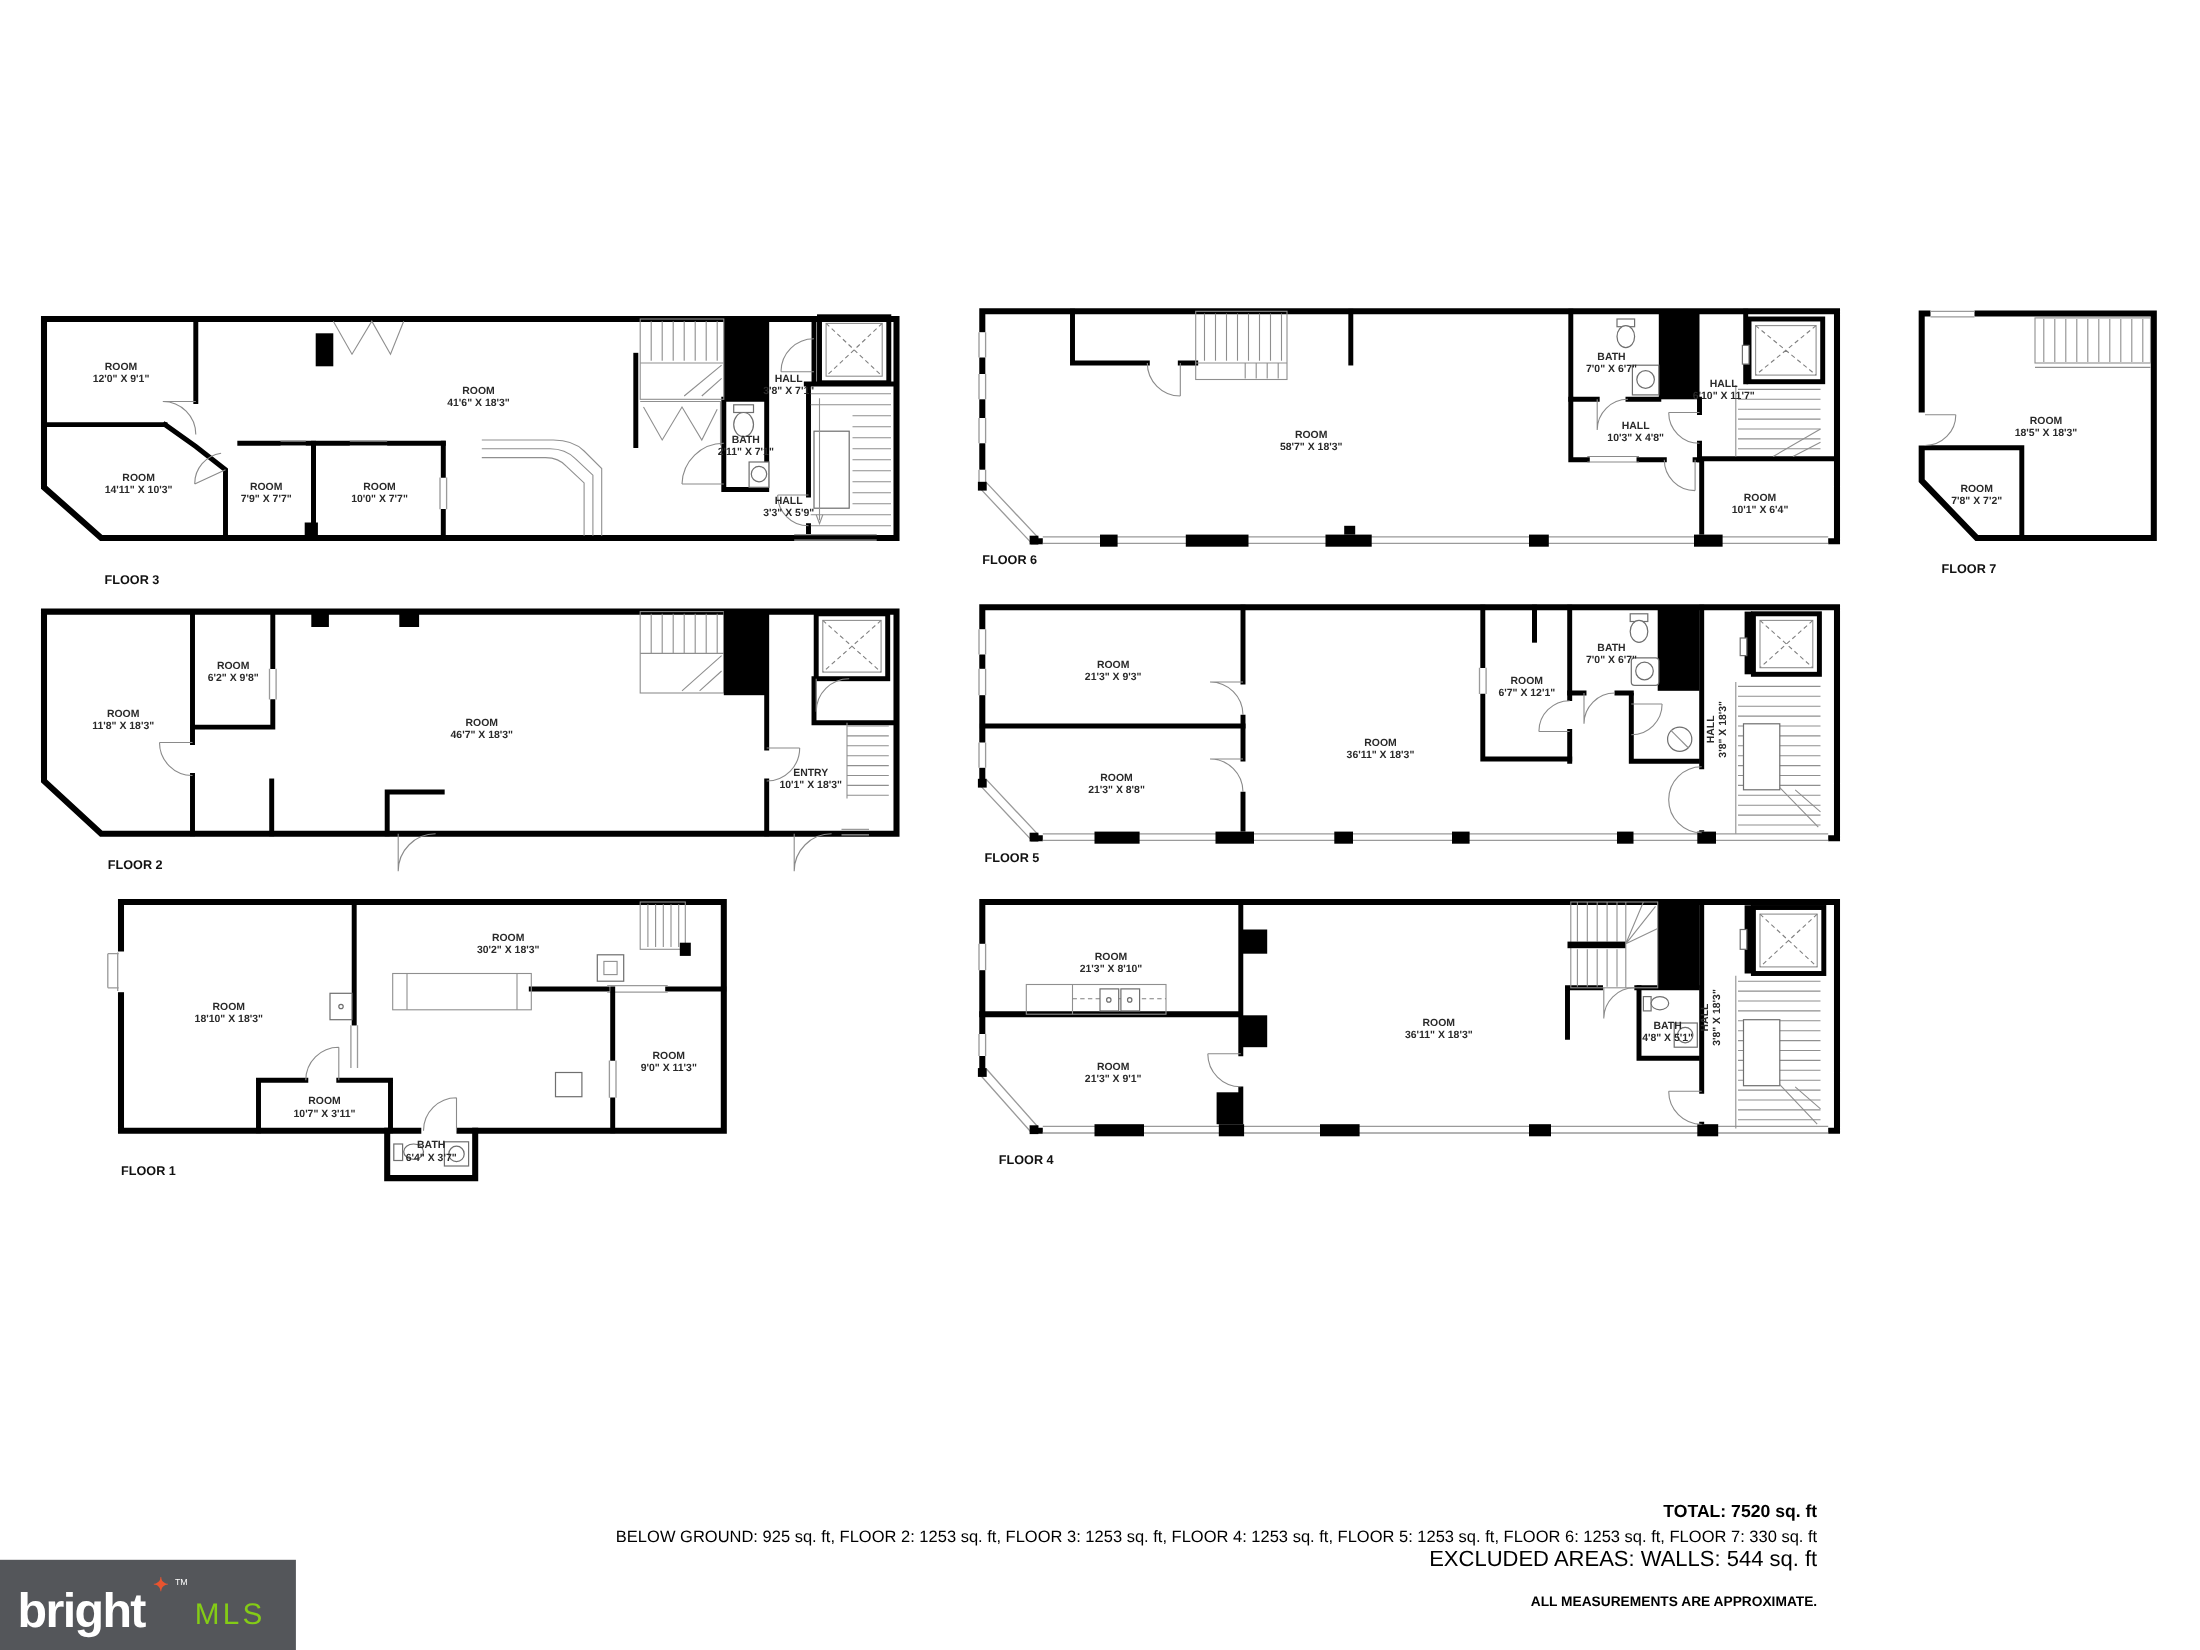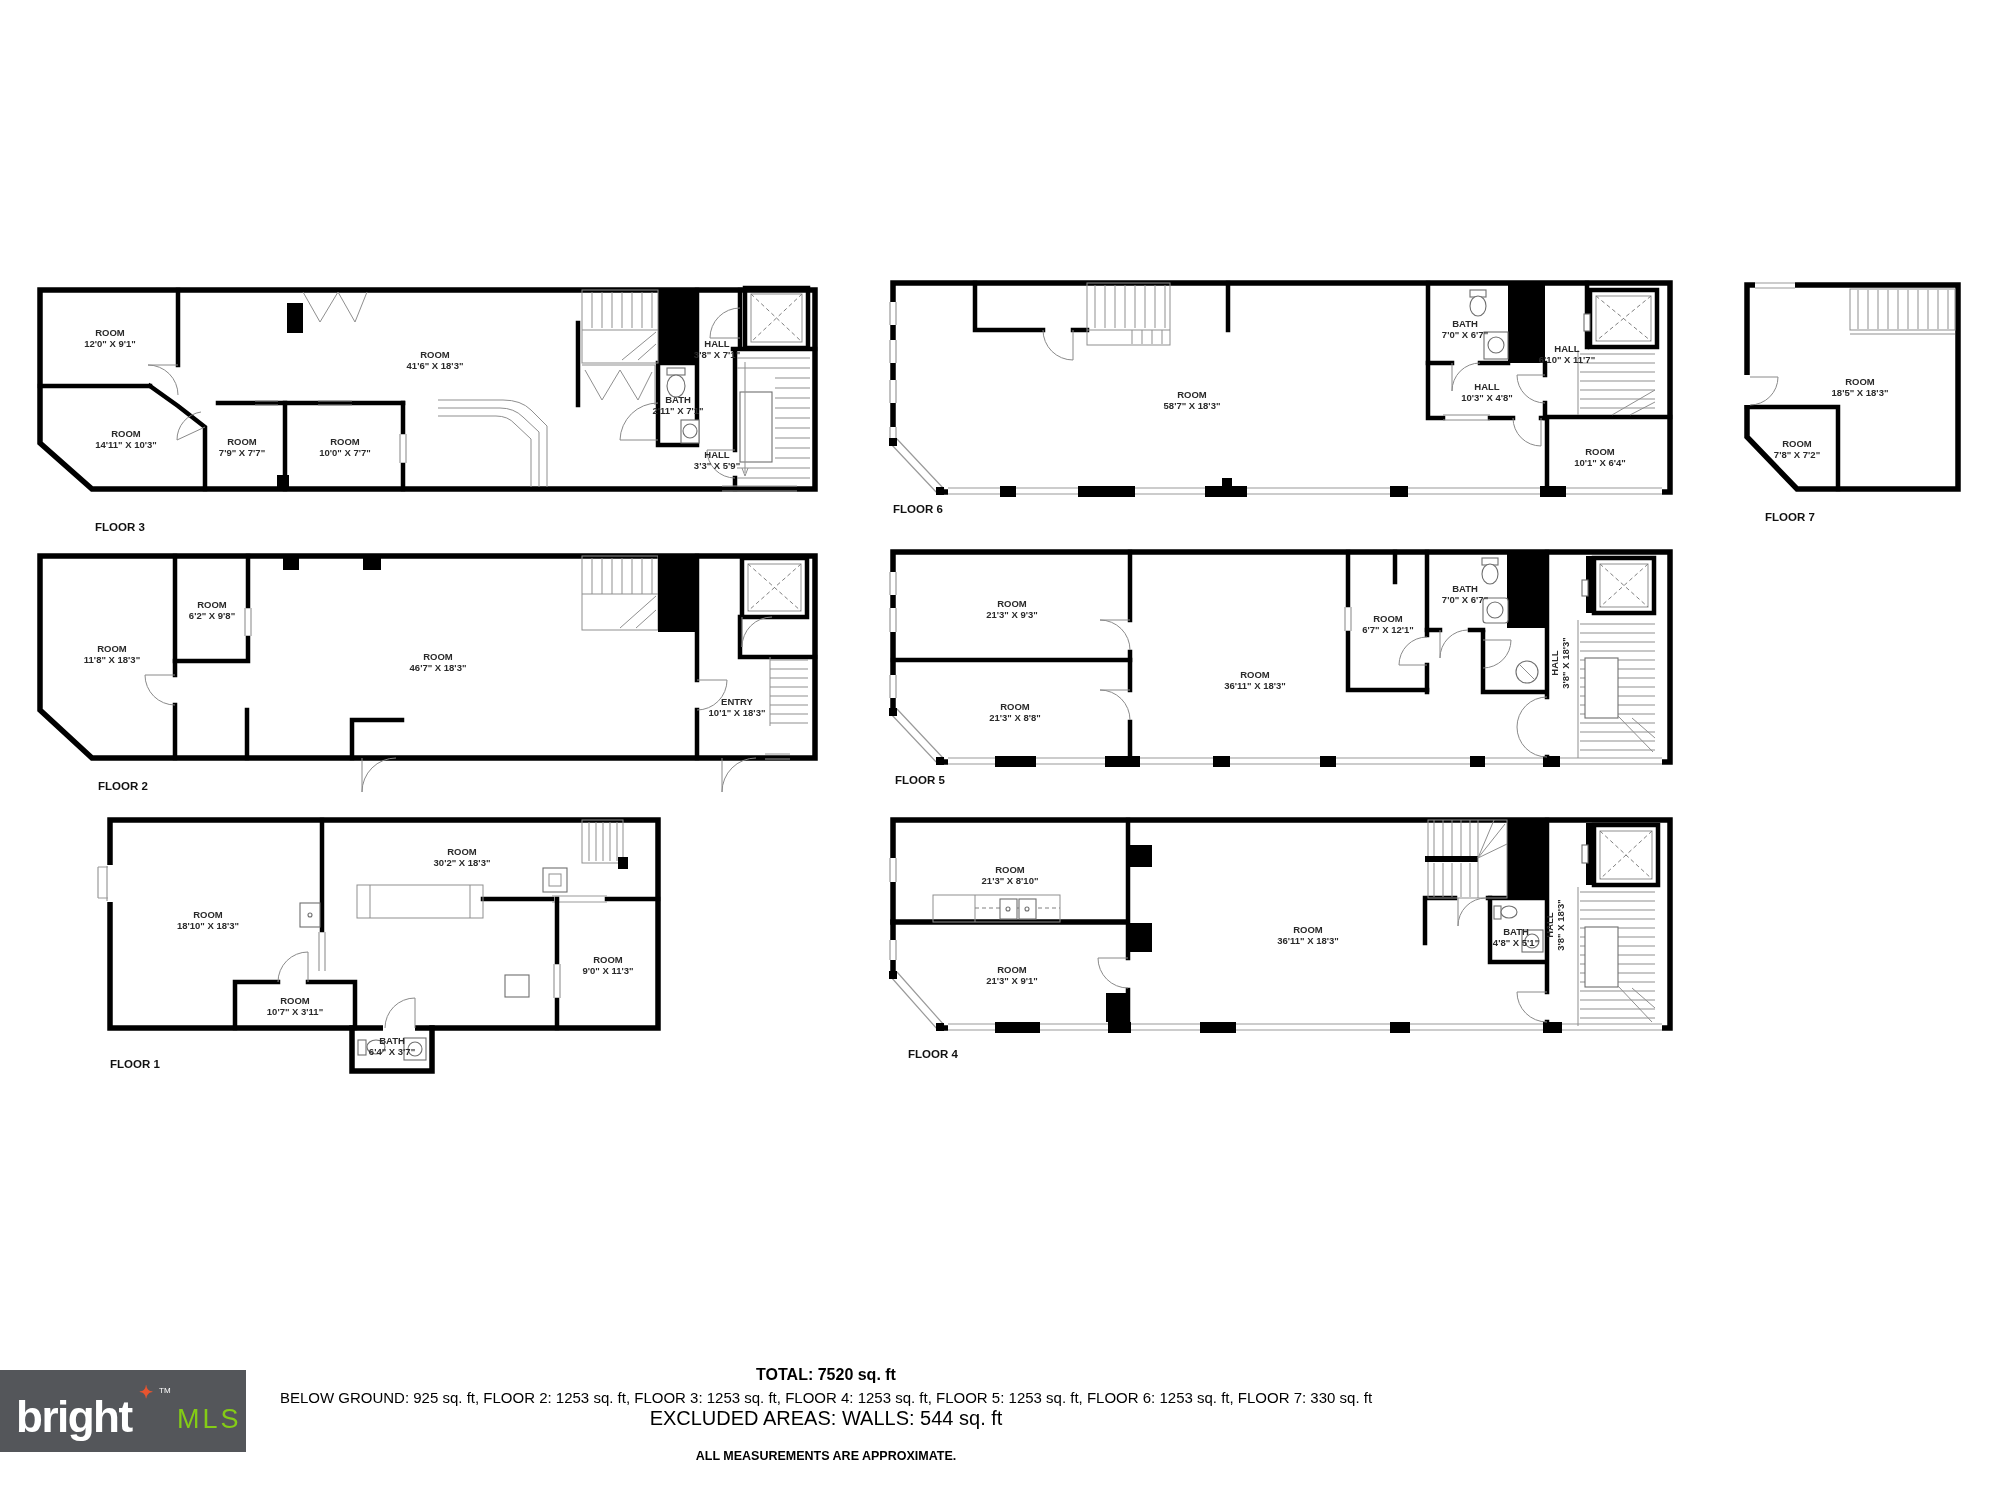--- a/index.html
+++ b/index.html
@@ -10,26 +10,26 @@
   .fl{font-size:11.5px;font-weight:bold;fill:#111}
   .w5{fill:none;stroke:#000;stroke-width:5.5;stroke-linecap:square}
   .w4{fill:none;stroke:#000;stroke-width:4.5;stroke-linecap:square}
   .thin{fill:none;stroke:#8f8f8f;stroke-width:1}
   .win{fill:none;stroke:#9a9a9a;stroke-width:1.2}
   .door{fill:none;stroke:#8a8a8a;stroke-width:1}
   .dsh{fill:none;stroke:#808080;stroke-width:1;stroke-dasharray:4 3}
   .blk{fill:#000;stroke:none}
   .wht{fill:#fff;stroke:none}
   .fixw{fill:#fff;stroke:#6f6f6f;stroke-width:1.1}
-  .sumline{position:absolute;left:0;width:1652px;text-align:center;color:#000}
+  .sumline{position:absolute;left:0;width:1652px;text-align:right;color:#000}
   .total{top:1366px;font-weight:bold;font-size:16px}
   .breakdown{top:1389px;font-size:15px}
   .excluded{top:1407px;font-size:20px}
   .disclaimer{top:1449px;font-size:12.5px;font-weight:bold}
-  .logo{position:absolute;left:0;top:1370px;width:246px;height:82px;background:#54565A}
+  .logo{position:absolute;left:0;top:1418px;width:269px;height:82px;background:#54565A}
   .logo .brand{position:absolute;left:16px;top:22px;font-size:44px;font-weight:bold;color:#fff;letter-spacing:-1.5px}
   .logo .star{position:absolute;left:139px;top:12px;color:#E8542F;font-size:17px;font-weight:bold}
   .logo .tm{position:absolute;left:159px;top:16px;color:#fff;font-size:8px}
   .logo .mls{position:absolute;left:177px;top:34px;color:#84cc16;font-size:27px;letter-spacing:3px}
 </style>
 </head>
 <body>
 
 <svg width="2000" height="1500" viewBox="0 0 2000 1500">
 

